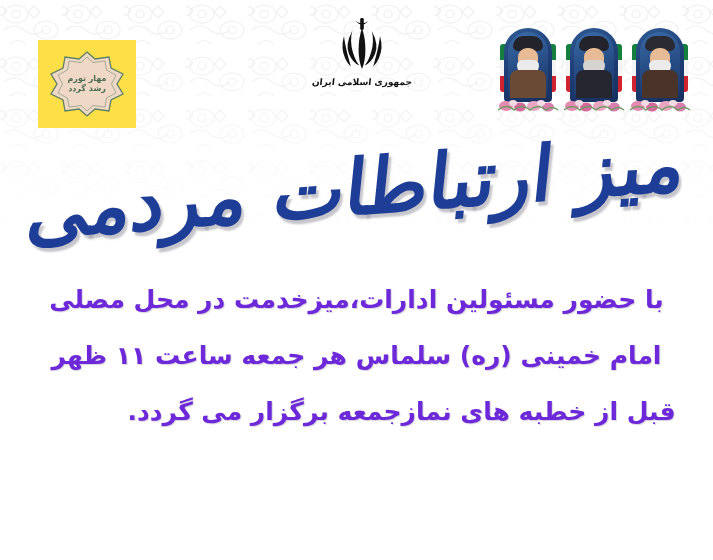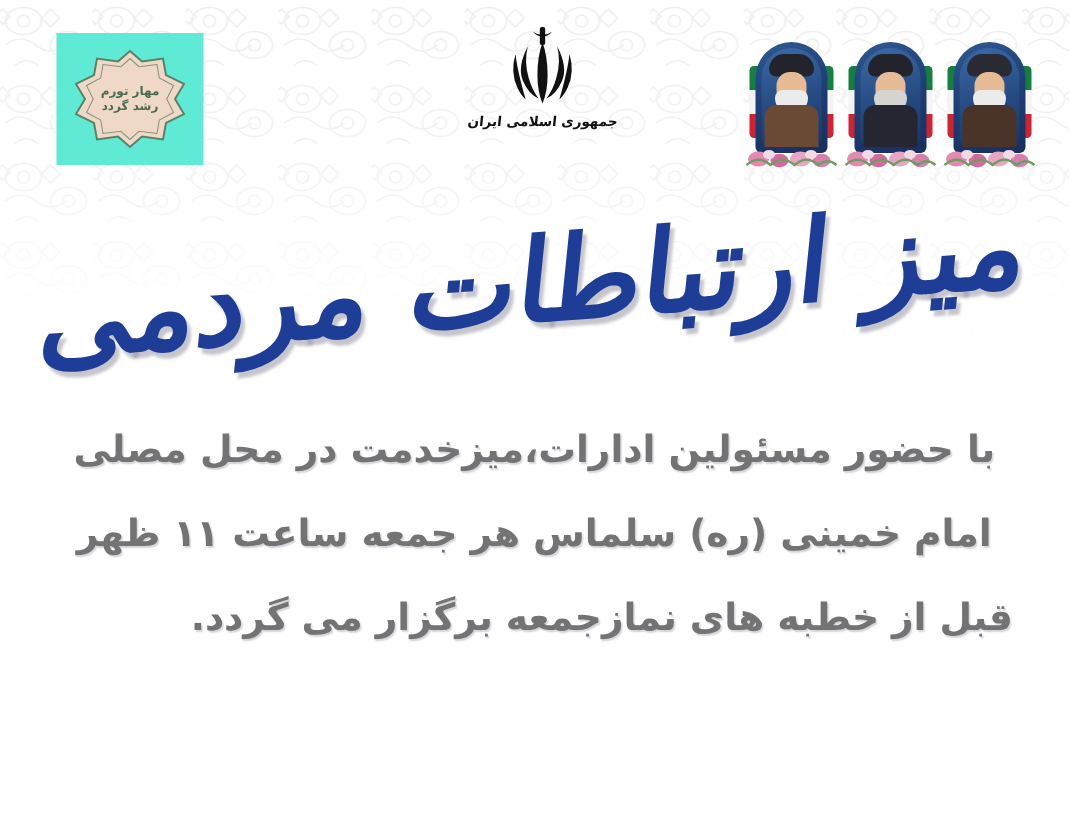--- a/index.html
+++ b/index.html
@@ -47,24 +47,24 @@
     left: 0; top: 0;
     width: 713px;
     height: 125px;
     z-index: 2;
   }
 
   
   .slogan-logo {
     position: absolute;
     left: 38px;
-    top: 22px;
+    top: 40px;
     width: 98px;
     height: 88px;
-    background: #5eead4;
+    background: #fde047;
   }
   .cartouche-wrap {
     position: absolute;
     left: 50%;
     top: 50%;
     transform: translate(-50%, -50%);
     width: 88px;
     height: 68px;
   }
   .cartouche-svg { display:block; width:88px; height:68px; }
@@ -226,21 +226,21 @@
   
   .body-area {
     position: absolute;
     left: 0;
     top: 272px;
     width: 713px;
     z-index: 3;
     direction: rtl;
   }
   .body-line {
-    color: #737373;
+    color: #6d28d9;
     font-family: "DejaVu Sans", "Liberation Sans", sans-serif;
     font-weight: 700;
     font-size: 25px;
     line-height: 56px;
     white-space: nowrap;
     text-shadow: 1px 1px 1px rgba(160,160,175,0.45);
   }
   .body-line.l1 { text-align: center; padding-right: 0; }
   .body-line.l2 { text-align: center; padding-right: 0; }
   .body-line.l3 { text-align: center; padding-left: 90px; }

